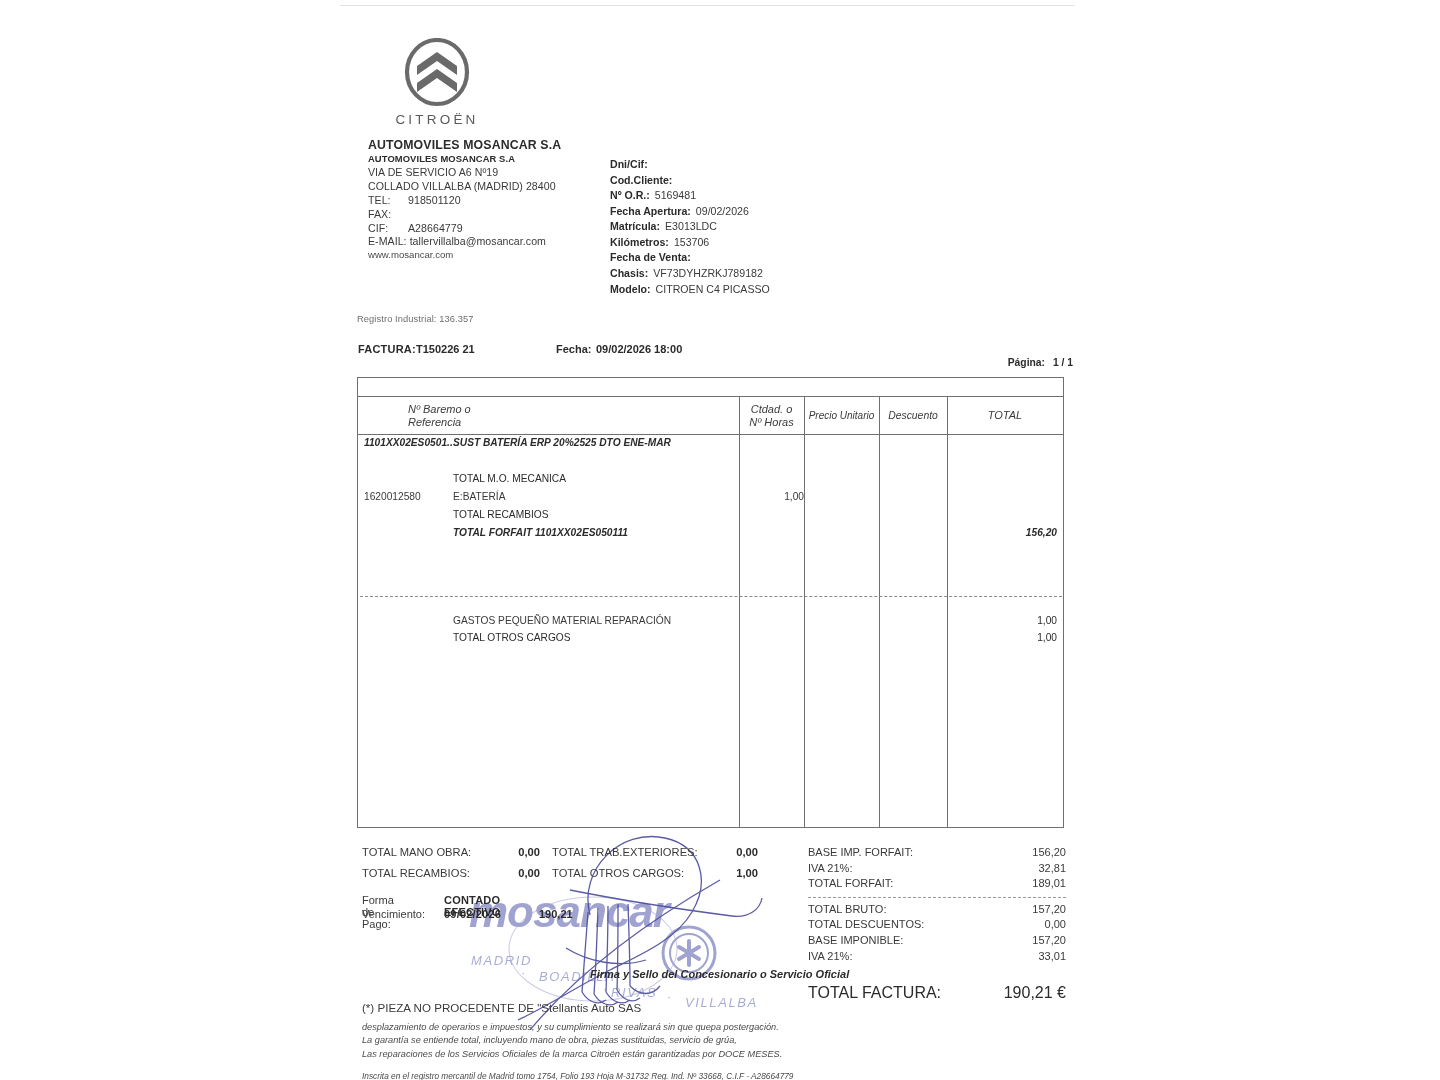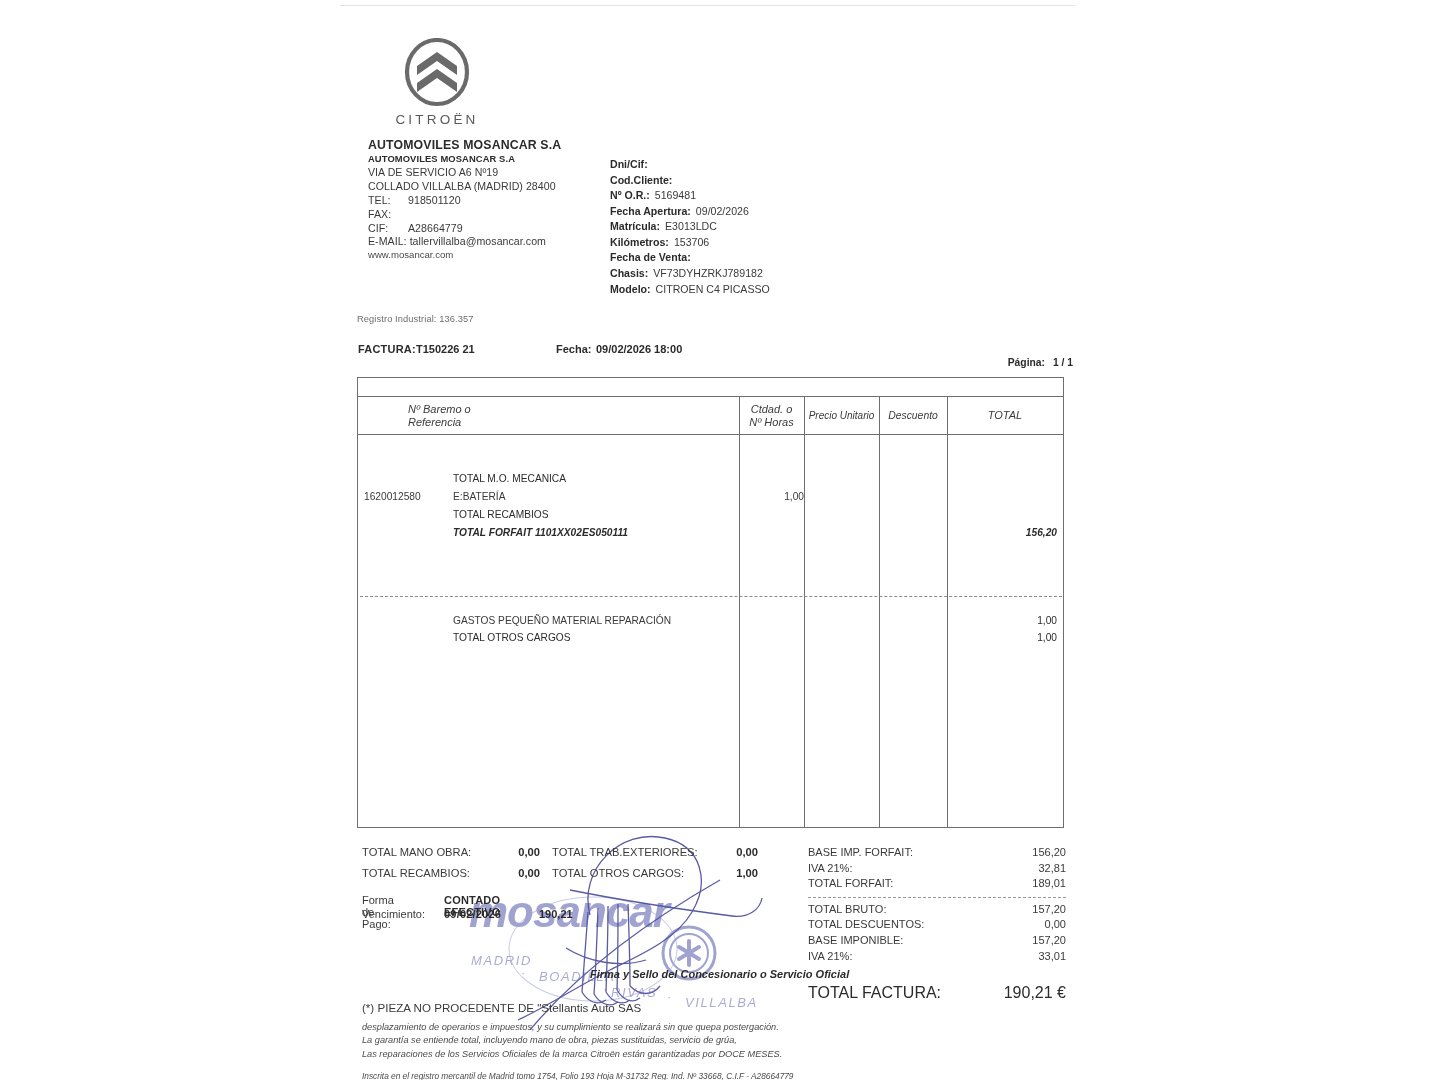--- a/index.html
+++ b/index.html
@@ -316,20 +316,26 @@
         <div>Ctdad. o</div>
         <div>Nº Horas</div>
       </div>
     </div>
     <div class="hcell" style="left:446px; width:75px; font-size:10px;">Precio Unitario</div>
     <div class="hcell" style="left:521px; width:68px; font-size:10.4px;">Descuento</div>
     <div class="hcell" style="left:589px; width:116px;">TOTAL</div>
 
     <div class="tbl-body" id="tbl-body">
       <div class="dashed-sep"></div>
+    <div class="brow" style="top: 2px;">
+          <div class="cref bi">1101XX02ES0501..</div>
+          <div class="cconcept bi">SUST BATERÍA ERP 20%2525 DTO ENE-MAR</div>
+          <div class="cqty bi"></div>
+          <div class="ctotal bi"></div>
+        </div>
         <div class="brow" style="top: 38px;">
           <div class="cref b"></div>
           <div class="cconcept b">TOTAL M.O. MECANICA</div>
           <div class="cqty b"></div>
           <div class="ctotal b"></div>
         </div>
         <div class="brow" style="top: 56px;">
           <div class="cref ">1620012580</div>
           <div class="cconcept ">E:BATERÍA</div>
           <div class="cqty ">1,00</div>

